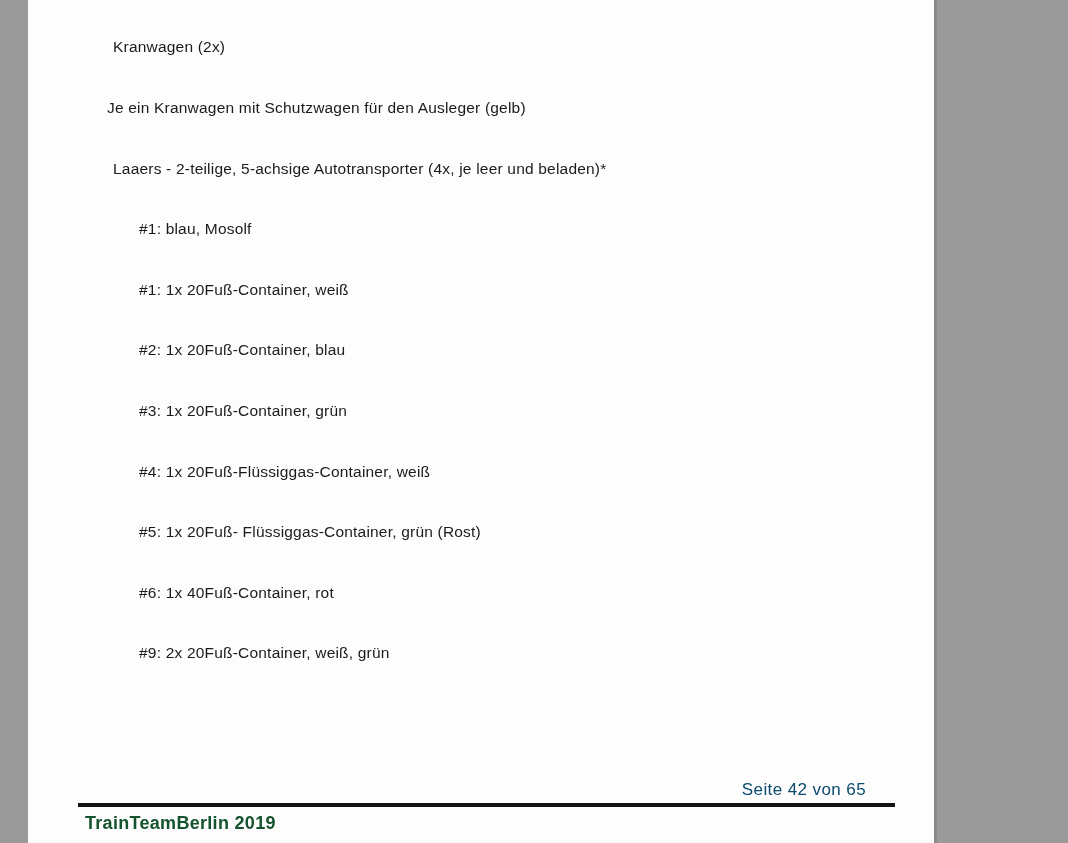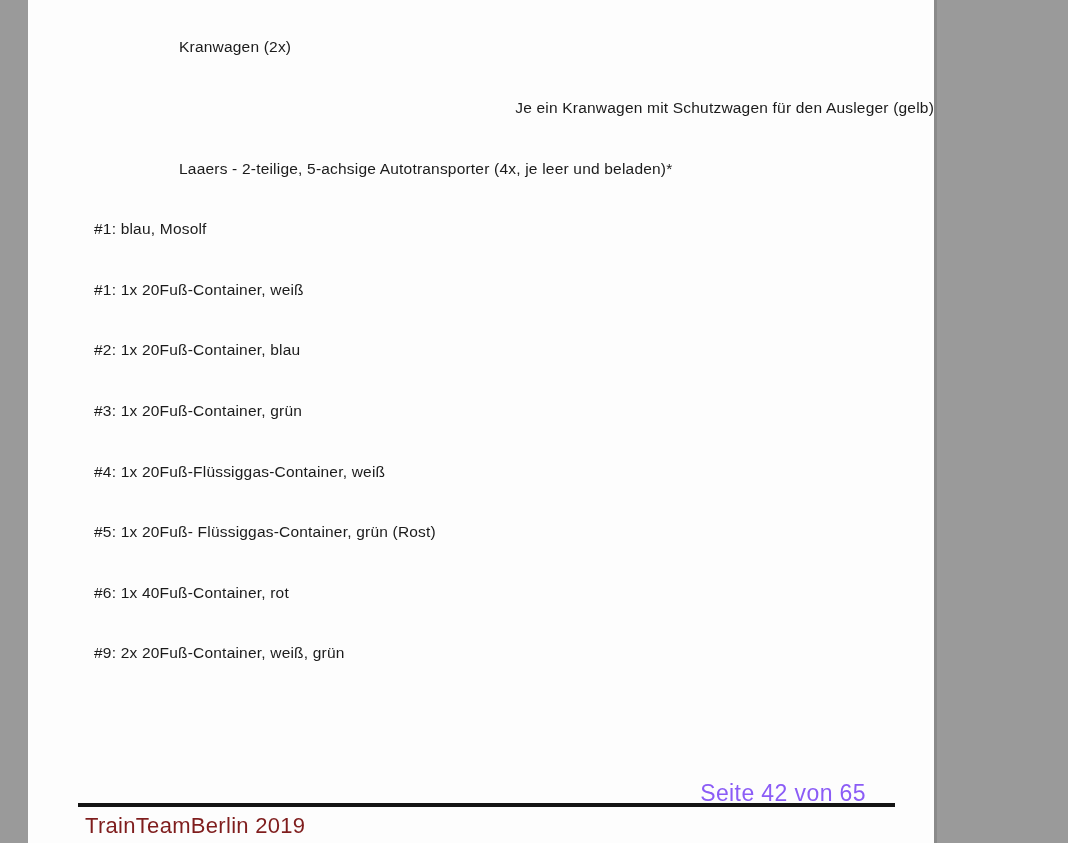--- a/index.html
+++ b/index.html
@@ -38,46 +38,47 @@
     left: 0;
     top: -3px;
     width: 100%;
     color: #1b1b1b;
     font-size: 15.5px;
     line-height: 20.2px;
     letter-spacing: 0.2px;
     white-space: pre;
   }
   .line { height: 20.2px; }
-  .l0 { padding-left: 111px; margin-left: 40px; }
-  .l1 { padding-left: 61px; text-align: right; }
-  .l2 { padding-left: 66px; }
+  .l0 { padding-left: 85px; }
+  .l1 { padding-left: 79px; }
+  .l2 { padding-left: 111px; }
   .page-indicator {
     position: absolute;
     top: 780px;
     right: 68px;
-    font-size: 23px;
+    font-size: 17px;
     letter-spacing: 0.4px;
-    color: #8b5cf6;
+    color: #0c4a6e;
   }
   .footer-rule {
     position: absolute;
     left: 50px;
     top: 803px;
     width: 817px;
     height: 4px;
     background: #141414;
   }
   .brand {
     position: absolute;
     left: 57px;
     top: 813px;
-    font-size: 22px;
+    font-size: 18px;
     letter-spacing: 0.3px;
-    color: #7f1d1d;
+    color: #14532d;
+    font-weight: bold;
   }
 </style>
 </head>
 <body>
 
 <div class="viewer">
   <div class="page">
     <div class="doc-lines">
       <div class="line l0">Kranwagen (2x)</div>
       <div class="line l1">Je ein Kranwagen mit Schutzwagen für den Ausleger (gelb)</div>

